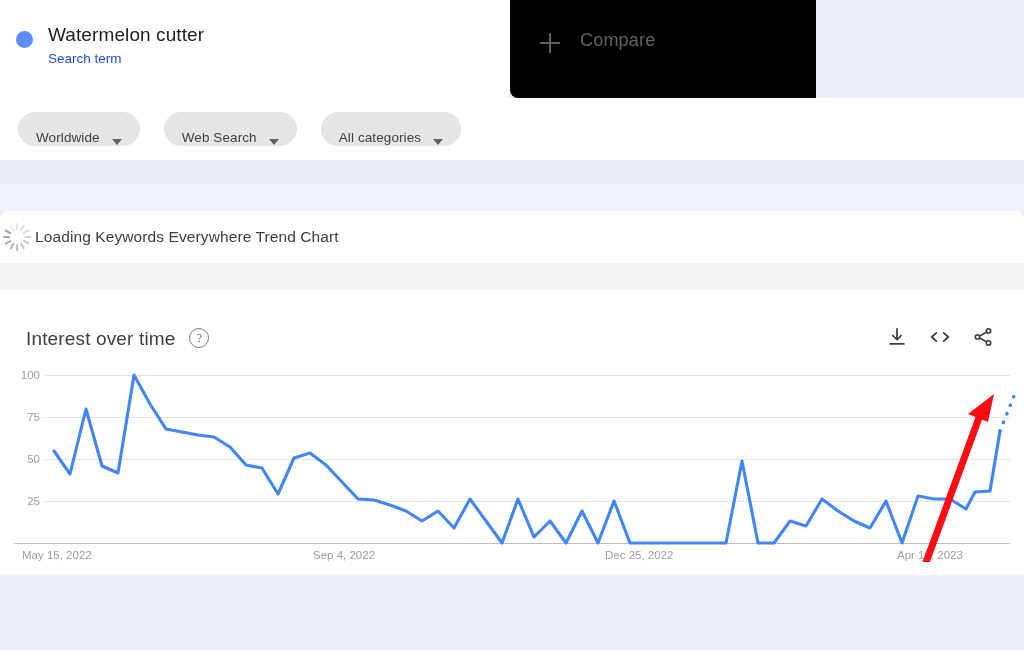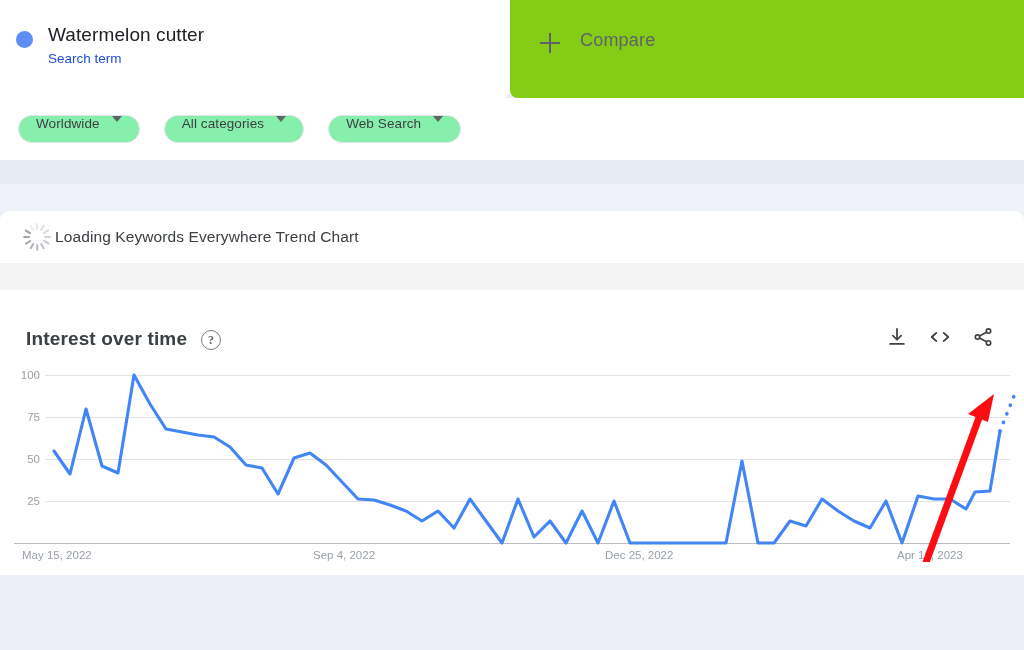--- a/index.html
+++ b/index.html
@@ -14,21 +14,21 @@
     overflow: hidden;
     position: relative;
     -webkit-font-smoothing: antialiased;
   }
 
   
   .top-row {
     display: flex;
     align-items: stretch;
     height: 98px;
-    width: 1024px;
+    width: 816px;
   }
   .term-card {
     width: 510px;
     background: #ffffff;
     border-radius: 0 0 8px 0;
     display: flex;
     align-items: flex-start;
     box-sizing: border-box;
     padding: 22px 0 0 16px;
   }
@@ -52,21 +52,21 @@
     letter-spacing: .1px;
   }
   .term-sub {
     font-size: 13.5px;
     color: #1d4ed8;
     margin-top: 3px;
     line-height: 18px;
   }
   .compare-card {
     flex: 1;
-    background: #84cc16;
+    background: #000000;
     border-radius: 0 0 0 8px;
     display: flex;
     align-items: flex-start;
     box-sizing: border-box;
     padding: 30px 0 0 30px;
   }
   .plus-icon {
     width: 20px;
     height: 20px;
     position: relative;
@@ -89,28 +89,28 @@
   
   .filter-bar {
     height: 62px;
     background: #ffffff;
     display: flex;
     align-items: center;
     padding-left: 18px;
     box-sizing: border-box;
   }
   .chip {
-    height: 28px;
+    height: 34px;
     border: 1px solid #e2e4e8;
     border-radius: 17px;
     display: inline-flex;
-    align-items: flex-start;
+    align-items: flex-end;
     padding: 0 17px;
     margin-right: 24px;
-    background: #86efac;
+    background: #e5e5e5;
     box-sizing: border-box;
     cursor: pointer;
   }
   .chip-label {
     font-size: 13.5px;
     color: #3c4043;
     letter-spacing: .1px;
   }
   .caret {
     width: 0; height: 0;
@@ -124,21 +124,21 @@
   .band-a { height: 24px; background: #e7ebf4; }
   .band-b { height: 27px; background: #eff2f8; }
 
   
   .loading-card {
     height: 52px;
     background: #ffffff;
     border-radius: 9px 9px 0 0;
     display: flex;
     align-items: center;
-    padding-left: 22px;
+    padding-left: 2px;
     box-sizing: border-box;
   }
   .spinner {
     width: 30px; height: 30px;
     position: relative;
     flex: 0 0 auto;
     margin-right: 3px;
   }
   .spinner i {
     position: absolute;
@@ -160,21 +160,21 @@
     background: #ffffff;
     height: 285px;
     position: relative;
   }
   .chart-head {
     display: flex;
     align-items: center;
     padding: 36px 30px 0 26px;
     justify-content: space-between;
   }
-  .chart-title-wrap { display: flex; align-items: flex-end; font-weight: bold; }
+  .chart-title-wrap { display: flex; align-items: flex-start; }
   .chart-title {
     font-size: 19px;
     color: #3c4043;
     letter-spacing: .15px;
   }
   .help-icon {
     width: 18px; height: 18px;
     border: 1.5px solid #7a7d80;
     border-radius: 50%;
     margin-left: 14px;
@@ -221,25 +221,25 @@
     <div class="compare-label">Compare</div>
   </div>
 </div>
 
 <div class="filter-bar">
   <div class="chip">
     <span class="chip-label">Worldwide</span>
     <span class="caret"></span>
   </div>
   <div class="chip">
+    <span class="chip-label">Web Search</span>
+    <span class="caret"></span>
+  </div>
+  <div class="chip">
     <span class="chip-label">All categories</span>
-    <span class="caret"></span>
-  </div>
-  <div class="chip">
-    <span class="chip-label">Web Search</span>
     <span class="caret"></span>
   </div>
 </div>
 
 <div class="band-a"></div>
 <div class="band-b"></div>
 
 <div class="loading-card">
   <div class="spinner">
     <i style="transform:rotate(0deg);opacity:.25"></i>

